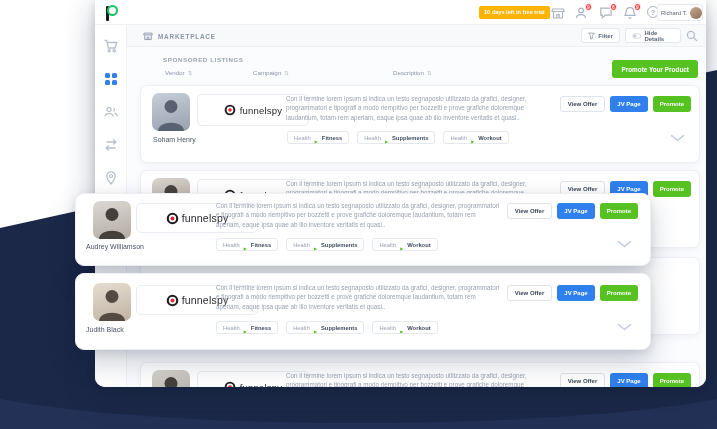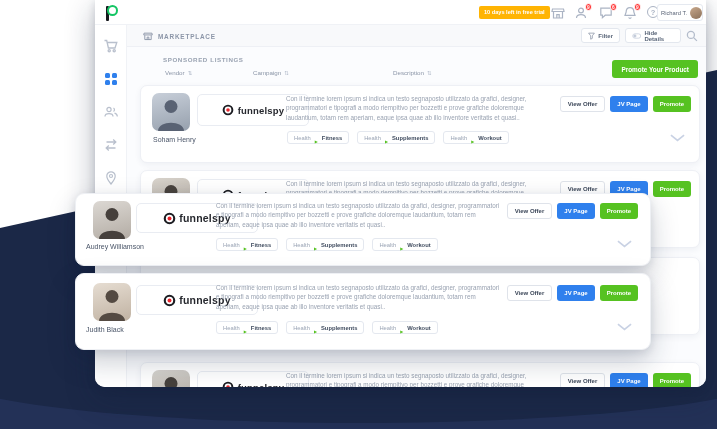--- a/index.html
+++ b/index.html
@@ -70,21 +70,21 @@
   .avatar { position:absolute; width:38px; height:38px; border-radius:7px; overflow:hidden; }
   .avatar svg { display:block; width:100%; height:100%; }
   .av-a { background:linear-gradient(165deg,#c8cfd9,#96a0ad); } .av-a .ph { fill:#596273; }
   .av-b { background:linear-gradient(165deg,#d9d4cd,#aba399); } .av-b .ph { fill:#49433e; }
   .av-c { background:linear-gradient(165deg,#dcd8d3,#b3aca4); } .av-c .ph { fill:#46403c; }
   .av-d { background:linear-gradient(165deg,#e6ddd2,#c0b2a2); } .av-d .ph { fill:#544a42; }
   .av-e { background:linear-gradient(165deg,#d8d5d0,#a8a29a); } .av-e .ph { fill:#45403c; }
 
   .logo-box { position:absolute; border:1px solid #e9ecf2; border-radius:5px; background:#fff;
               display:flex; align-items:center; justify-content:center; gap:4px; }
-  .fs-text { font-size:9.5px; font-weight:bold; color:#26282e; letter-spacing:.2px; }
+  .fs-text { font-size:9.5px; font-weight:normal; color:#26282e; letter-spacing:.2px; }
   .fs-eye { width:12px; height:12px; flex:none; }
   .fs-eye svg { display:block; }
 
   .desc { position:absolute; font-size:6.3px; line-height:1.5; color:#99a2b1; }
 
   .btn-row { position:absolute; display:flex; gap:5px; }
   .btn { height:16px; border-radius:3px; font-size:6px; font-weight:bold; padding:0 7px; line-height:16px;
          font-family:inherit; border:none; }
   .btn-white { background:#fff; border:1px solid #dfe3ea; color:#3c4759; line-height:14px; }
   .btn-blue  { background:#2f80ed; color:#fff; }

